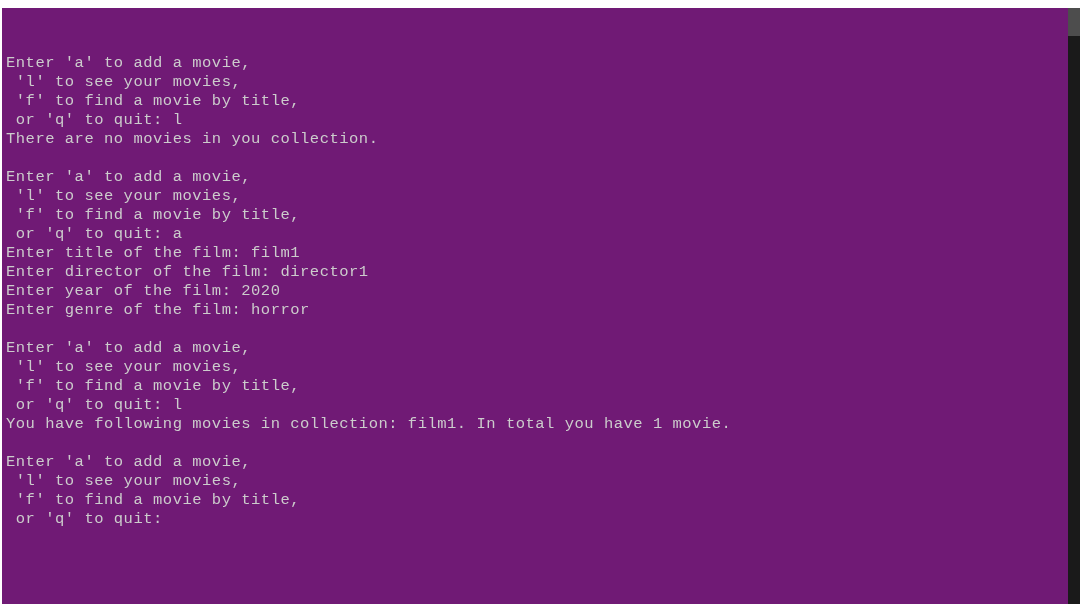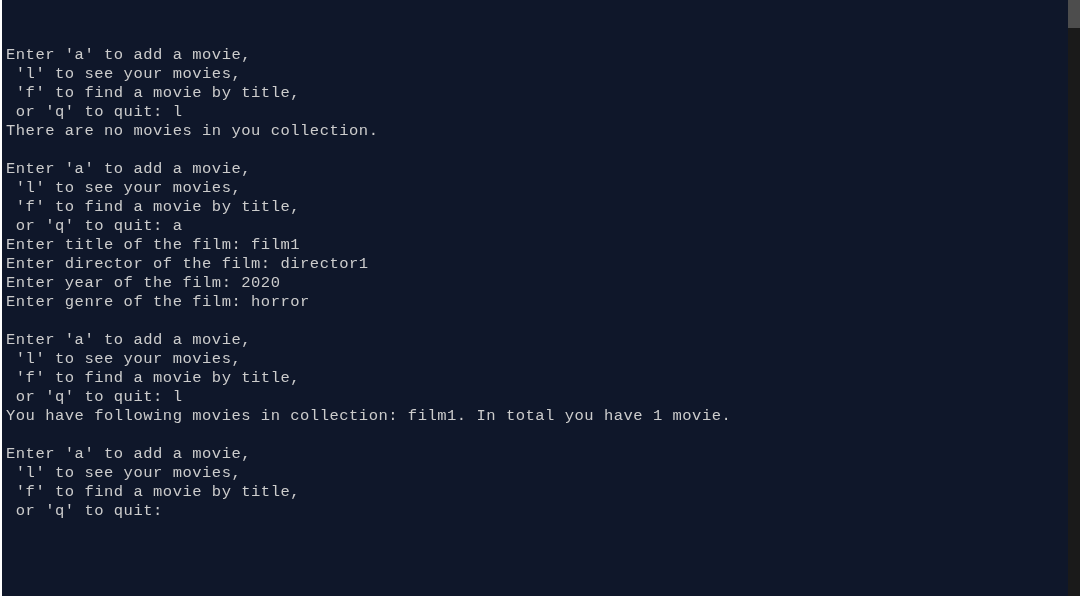--- a/index.html
+++ b/index.html
@@ -8,25 +8,25 @@
       box-sizing: border-box;
     }
     body {
       background: #fff;
       font-family: "Consolas", "Courier New", monospace;
       width: 1082px;
       height: 605px;
       overflow: hidden;
     }
     .terminal {
-      background: #0f172a;
+      background: #701a75;
       color: #cccccc;
       width: 1078px;
       height: 596px;
-      margin: 0 auto 0;
+      margin: 8px auto 0;
       padding: 8px 0 0 4px;
       font-size: 15.5px;
       line-height: 19px;
       letter-spacing: 0.5px;
       white-space: pre;
       position: relative;
     }
     .line {
       display: block;
     }

